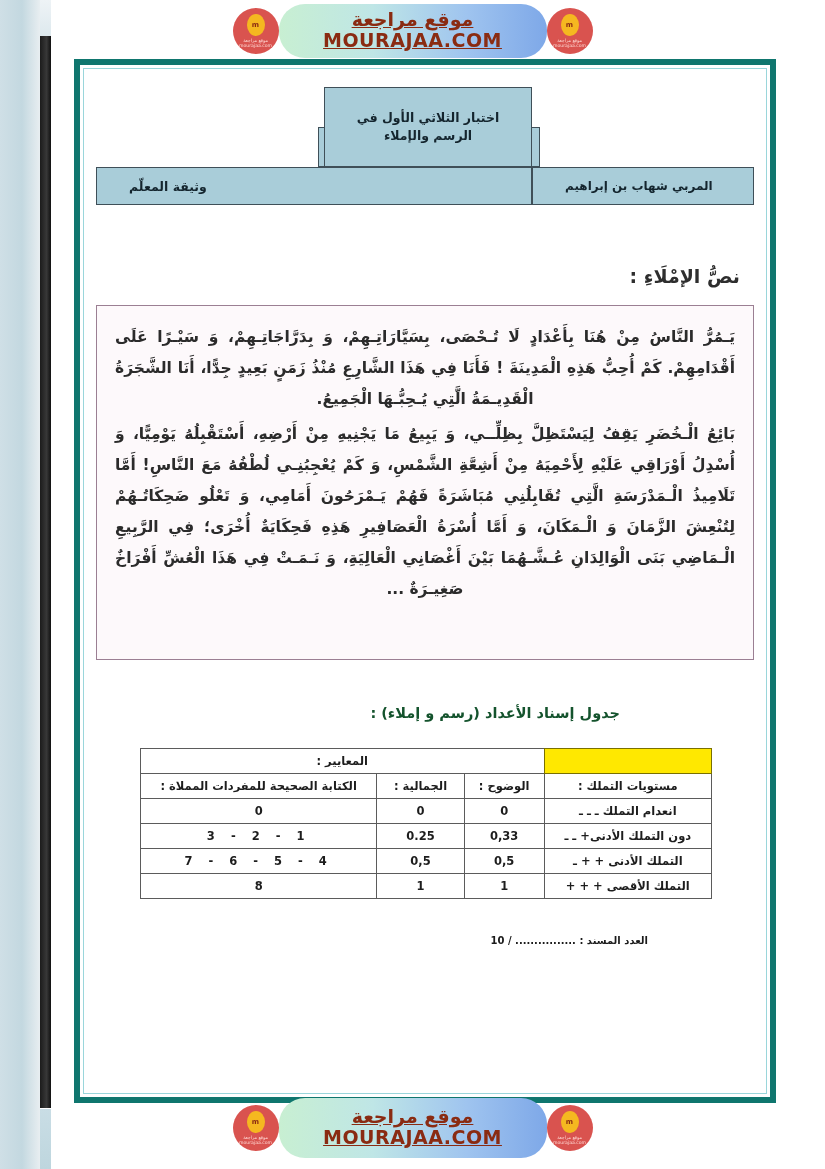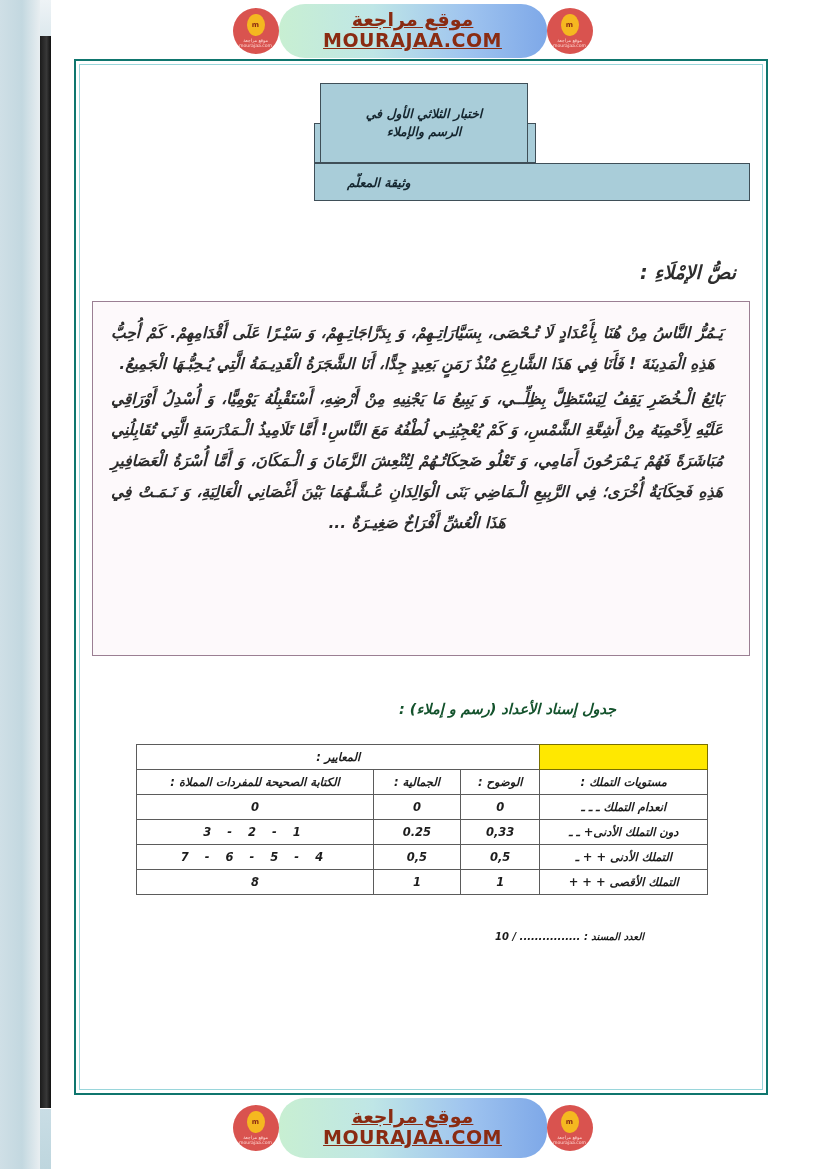--- a/index.html
+++ b/index.html
@@ -20,21 +20,21 @@
   .scan-bottom-band{position:absolute;left:0;bottom:0;width:825px;height:60px;
      background:linear-gradient(180deg,#c9dde5 0%,#bed6de 100%);}
   .scan-top-band{position:absolute;left:0;top:0;width:825px;height:62px;
      background:linear-gradient(180deg,#eef3f6 0%,#dae7ec 70%,#cfe0e7 100%);}
   .scan-right-strip{position:absolute;right:0;top:0;width:12px;height:1169px;
      background:linear-gradient(270deg,#d4e3e9,#eef3f5);}
 
   
   .doc-frame{
     position:absolute;left:74px;top:59px;width:690px;height:1032px;
-    border:2px solid #0f766e; background:#ffffff;font-style:italic;
+    border:6px solid #0f766e; background:#ffffff;
   }
   .doc-frame-inner{
     position:absolute;inset:3px;border:1px solid #9ad6db;pointer-events:none;
   }
 
   
   .hdr-wrap{position:absolute;left:16px;top:22px;width:658px;height:122px;}
   .hdr-center{
     position:absolute;left:228px;top:0;width:208px;height:80px;
     background:#a9cdd9;border:1.6px solid #3f4f58;
@@ -67,21 +67,21 @@
   }
 
   
   .dict-box{
     position:absolute;left:16px;top:240px;width:658px;height:355px;
     border:1.4px solid #9b7f93;background:#fdf9fb;box-sizing:border-box;
     padding:16px 18px 10px 18px;
   }
   .dict-p{
     font-size:15.5px;line-height:2.0;color:#2b2b2b;font-weight:600;
-    text-align:justify;text-align-last:center;margin:0 8px 4px 0;
+    text-align:justify;text-align-last:center;margin:0 0 4px 0;
     font-family:"DejaVu Sans", sans-serif;
   }
 
   
   .tbl-caption{
     position:absolute;right:150px;top:640px;
     font-size:14.5px;font-weight:700;color:#14532d;
   }
 
   
@@ -182,20 +182,23 @@
     <div class="hdr-center">
       <span class="hdr-txt">اختبار الثلاثي الأول في</span>
       <span class="hdr-txt">الرسم والإملاء</span>
     </div>
     <div class="hdr-row1">
       <div class="hdr-cell hdr-left">
         <span class="hdr-txt">السنة الثالثة 2020 - 2021</span>
       </div>
     </div>
     <div class="hdr-row2">
+      <div class="hdr-cell hdr-r2-right">
+        <span class="hdr-txt small">المربي شهاب بن إبراهيم</span>
+      </div>
       <div class="hdr-cell hdr-r2-left">
         <span class="hdr-txt">وثيقة المعلّم</span>
       </div>
     </div>
   </div>
 
   <div class="dict-title">نصُّ الإمْلَاءِ :</div>
 
   <div class="dict-box">
     <p class="dict-p">يَـمُرُّ النَّاسُ مِنْ هُنَا بِأَعْدَادٍ لَا تُـحْصَى، بِسَيَّارَاتِـهِمْ، وَ بِدَرَّاجَاتِـهِمْ، وَ سَيْـرًا عَلَى أَقْدَامِهِمْ. كَمْ أُحِبُّ هَذِهِ الْمَدِينَةَ ! فَأَنَا فِي هَذَا الشَّارِعِ مُنْذُ زَمَنٍ بَعِيدٍ جِدًّا، أَنَا الشَّجَرَةُ الْقَدِيـمَةُ الَّتِي يُـحِبُّـهَا الْجَمِيعُ.</p>

